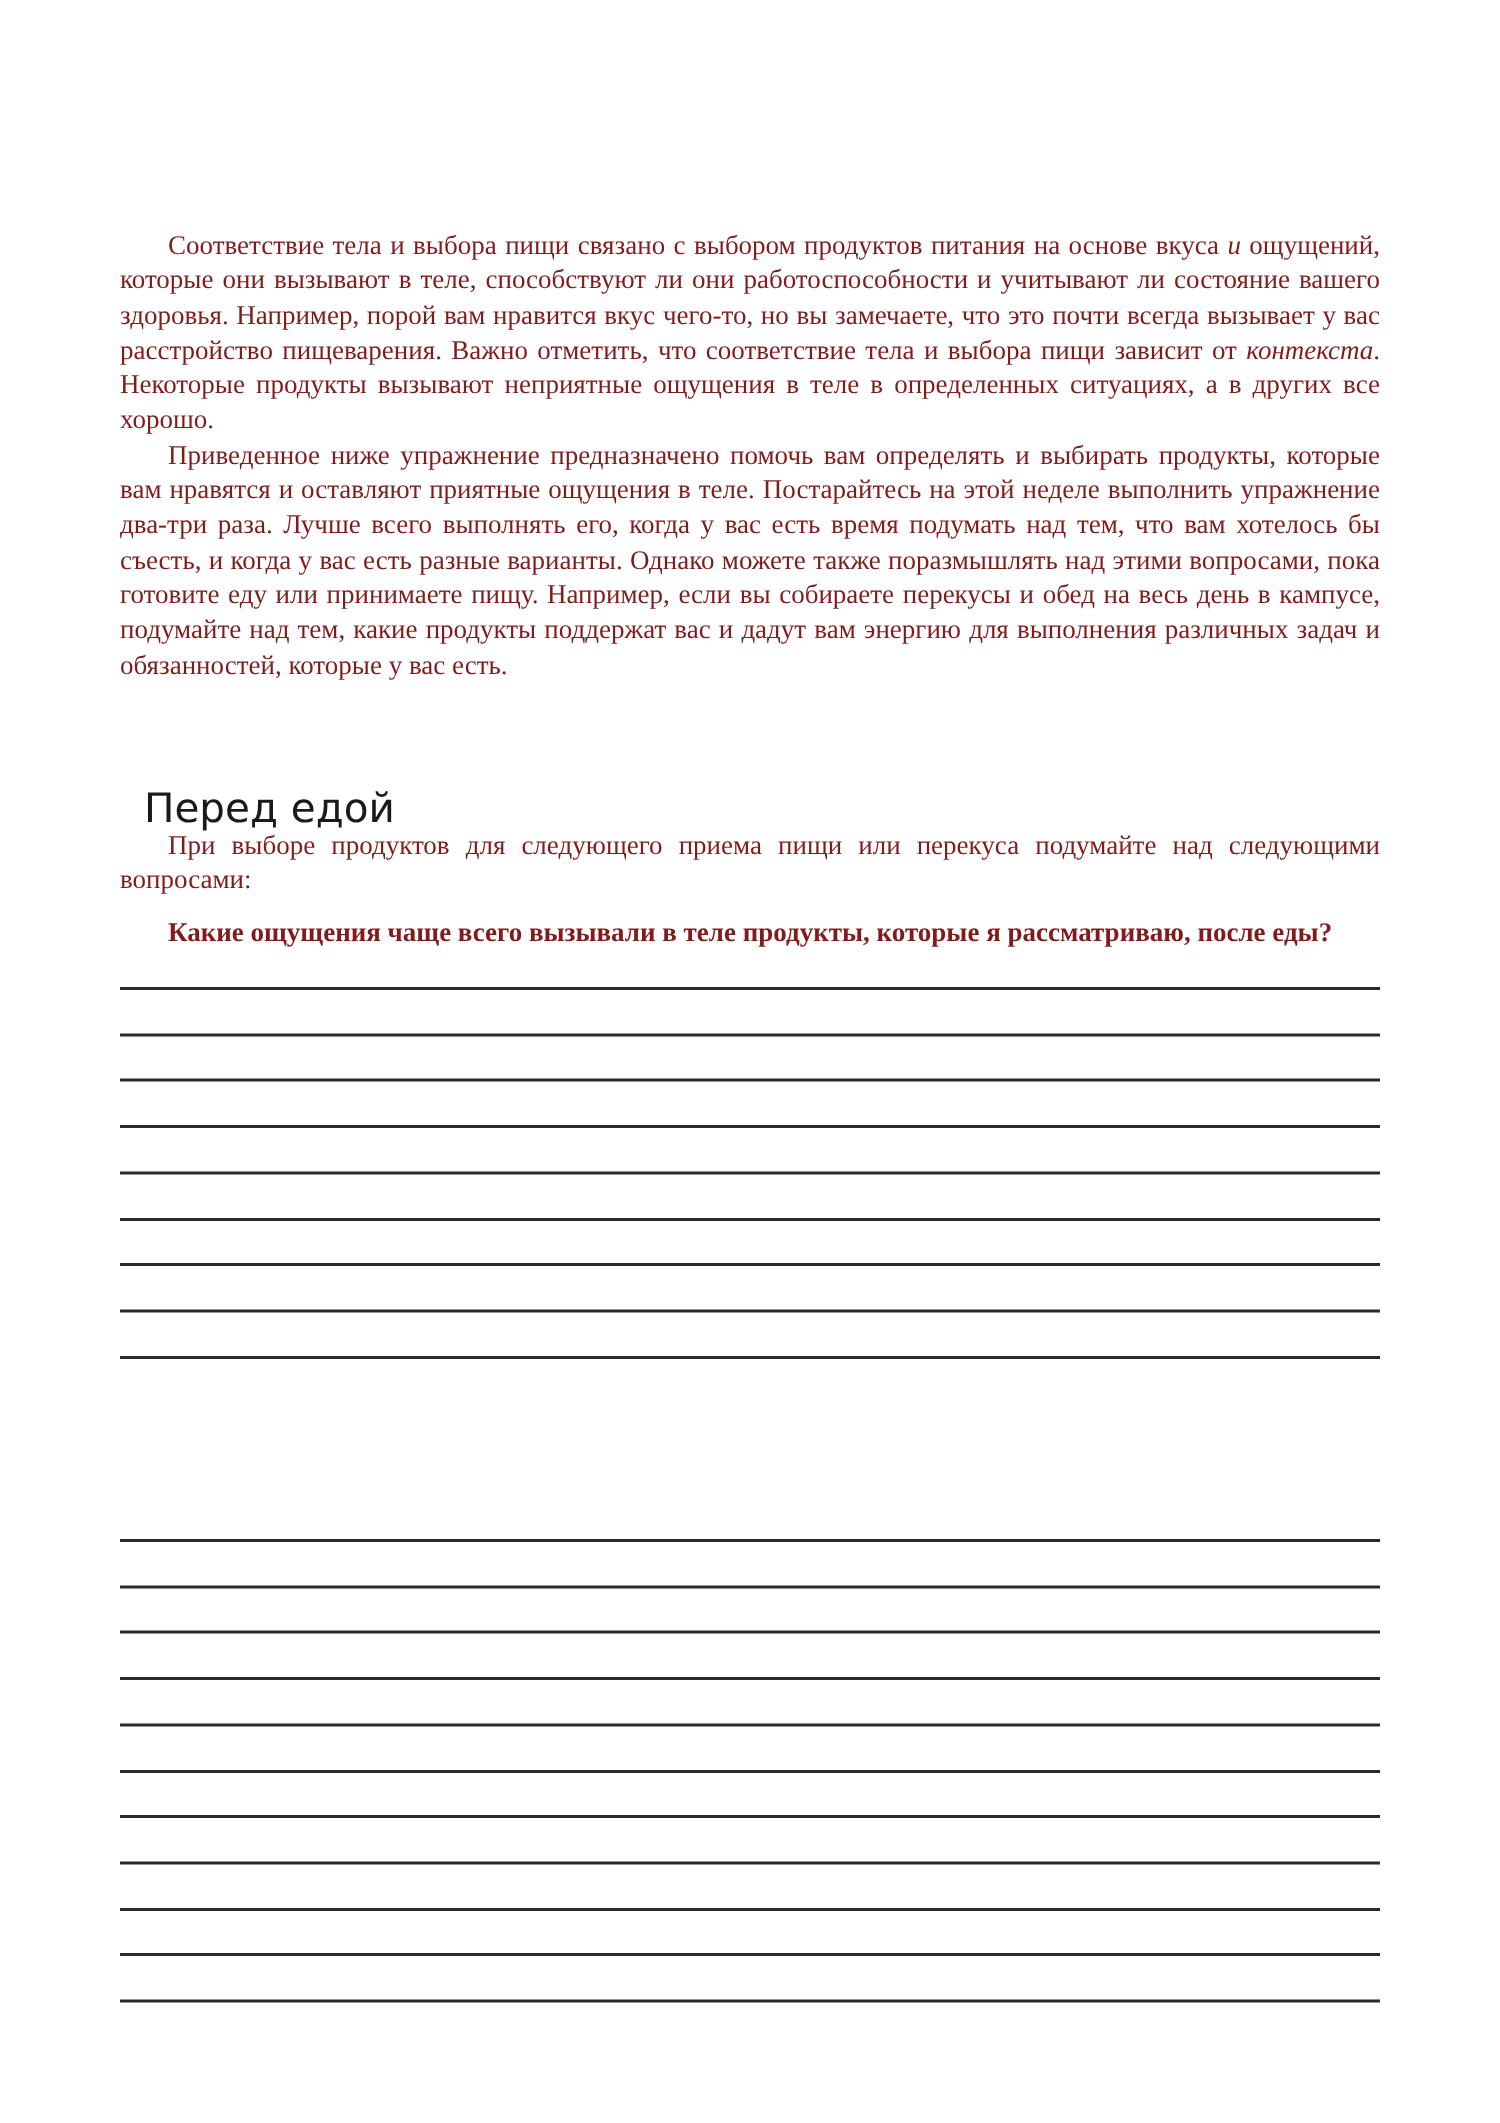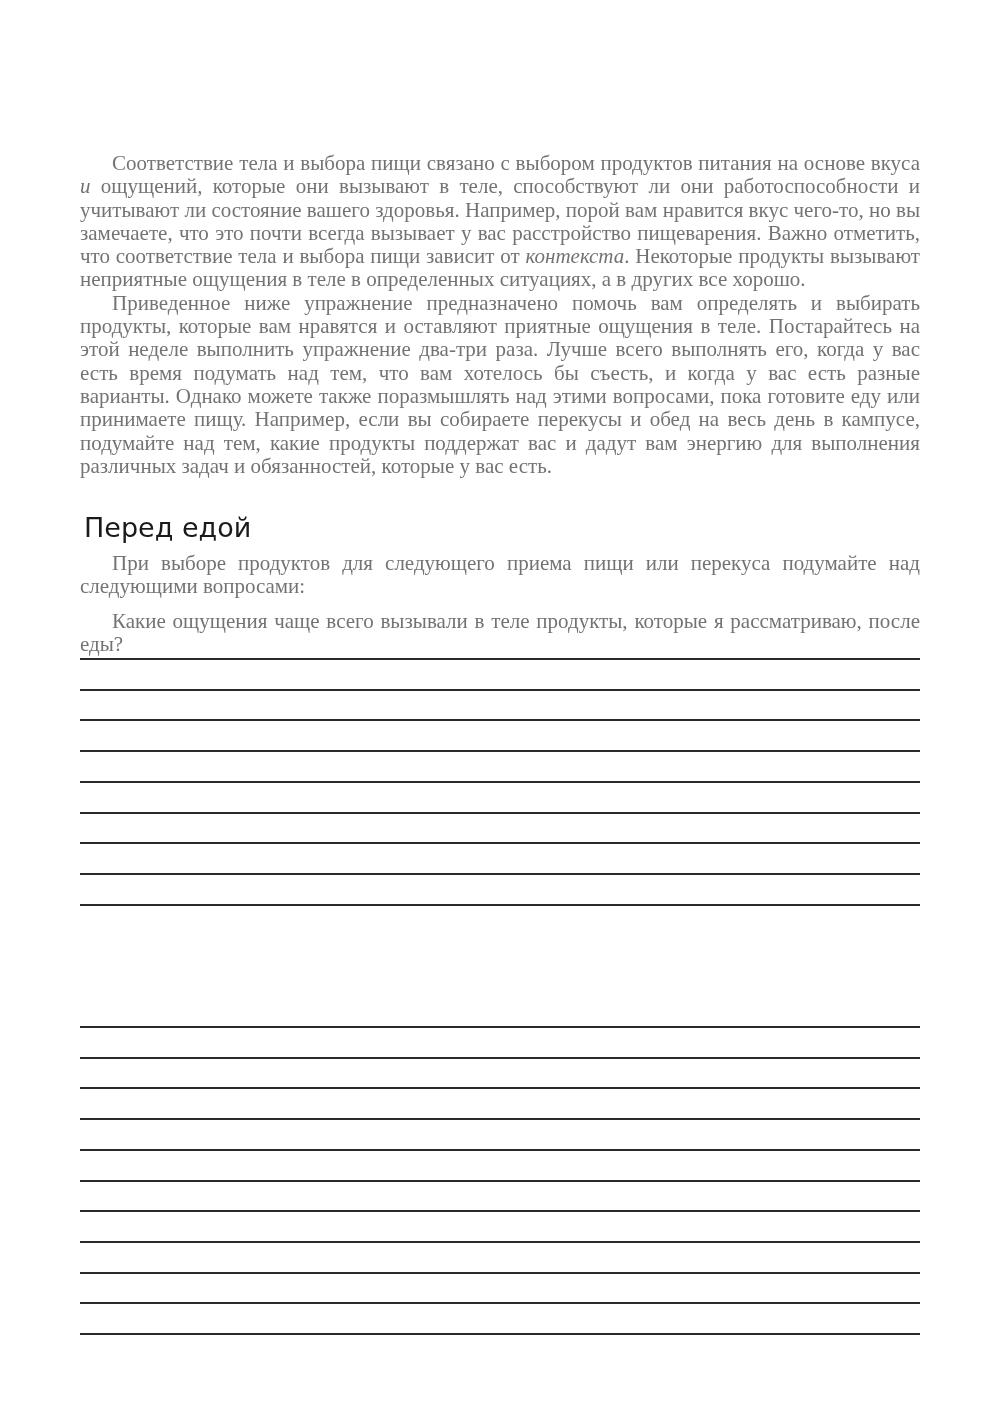--- a/index.html
+++ b/index.html
@@ -5,31 +5,31 @@
     html, body { margin: 0; padding: 0; background: #ffffff; }
     body { width: 1000px; height: 1415px; position: relative; overflow: hidden; color: #231f20; }
     .page { position: absolute; left: 0; top: 0; width: 1000px; height: 1415px; }
     .title {
       position: absolute; left: 0; top: 76px; width: 1000px; text-align: center;
       font-family: "DejaVu Sans", sans-serif; font-size: 36px; font-weight: normal;
       letter-spacing: -0.3px; color: #1a1a1a; margin: 0;
     }
     .body-text {
       position: absolute; left: 80px; width: 840px;
-      font-family: "Liberation Serif", serif; font-size: 21px; line-height: 23.3px;
-      text-align: justify; margin: 0; color: #737373;
+      font-family: "Liberation Serif", serif; font-size: 18px; line-height: 23.3px;
+      text-align: justify; margin: 0; color: #7f1d1d;
     }
     .body-text p { margin: 0; text-indent: 32px; text-align: justify; }
     .intro { top: 152px; }
     .h2 {
-      position: absolute; left: 80px; top: 508px; margin: 4px;
+      position: absolute; left: 80px; top: 508px; margin: 16px;
       font-family: "DejaVu Sans", sans-serif; font-size: 27px; font-weight: normal; color: #1a1a1a;
     }
     .sec-intro { top: 552px; }
-    .q1 { top: 610px; }
+    .q1 { top: 610px; font-weight: bold; }
     .q2 { top: 930px; }
     .answer-lines { position: absolute; left: 80px; width: 840px; }
     .answer-line { height: 2px; background: #2a2a2a; position: absolute; left: 0; width: 840px; }
     em { font-style: italic; }
     strong { font-weight: normal; }
   </style>
 </head>
 <body>
 
 <div class="page">

